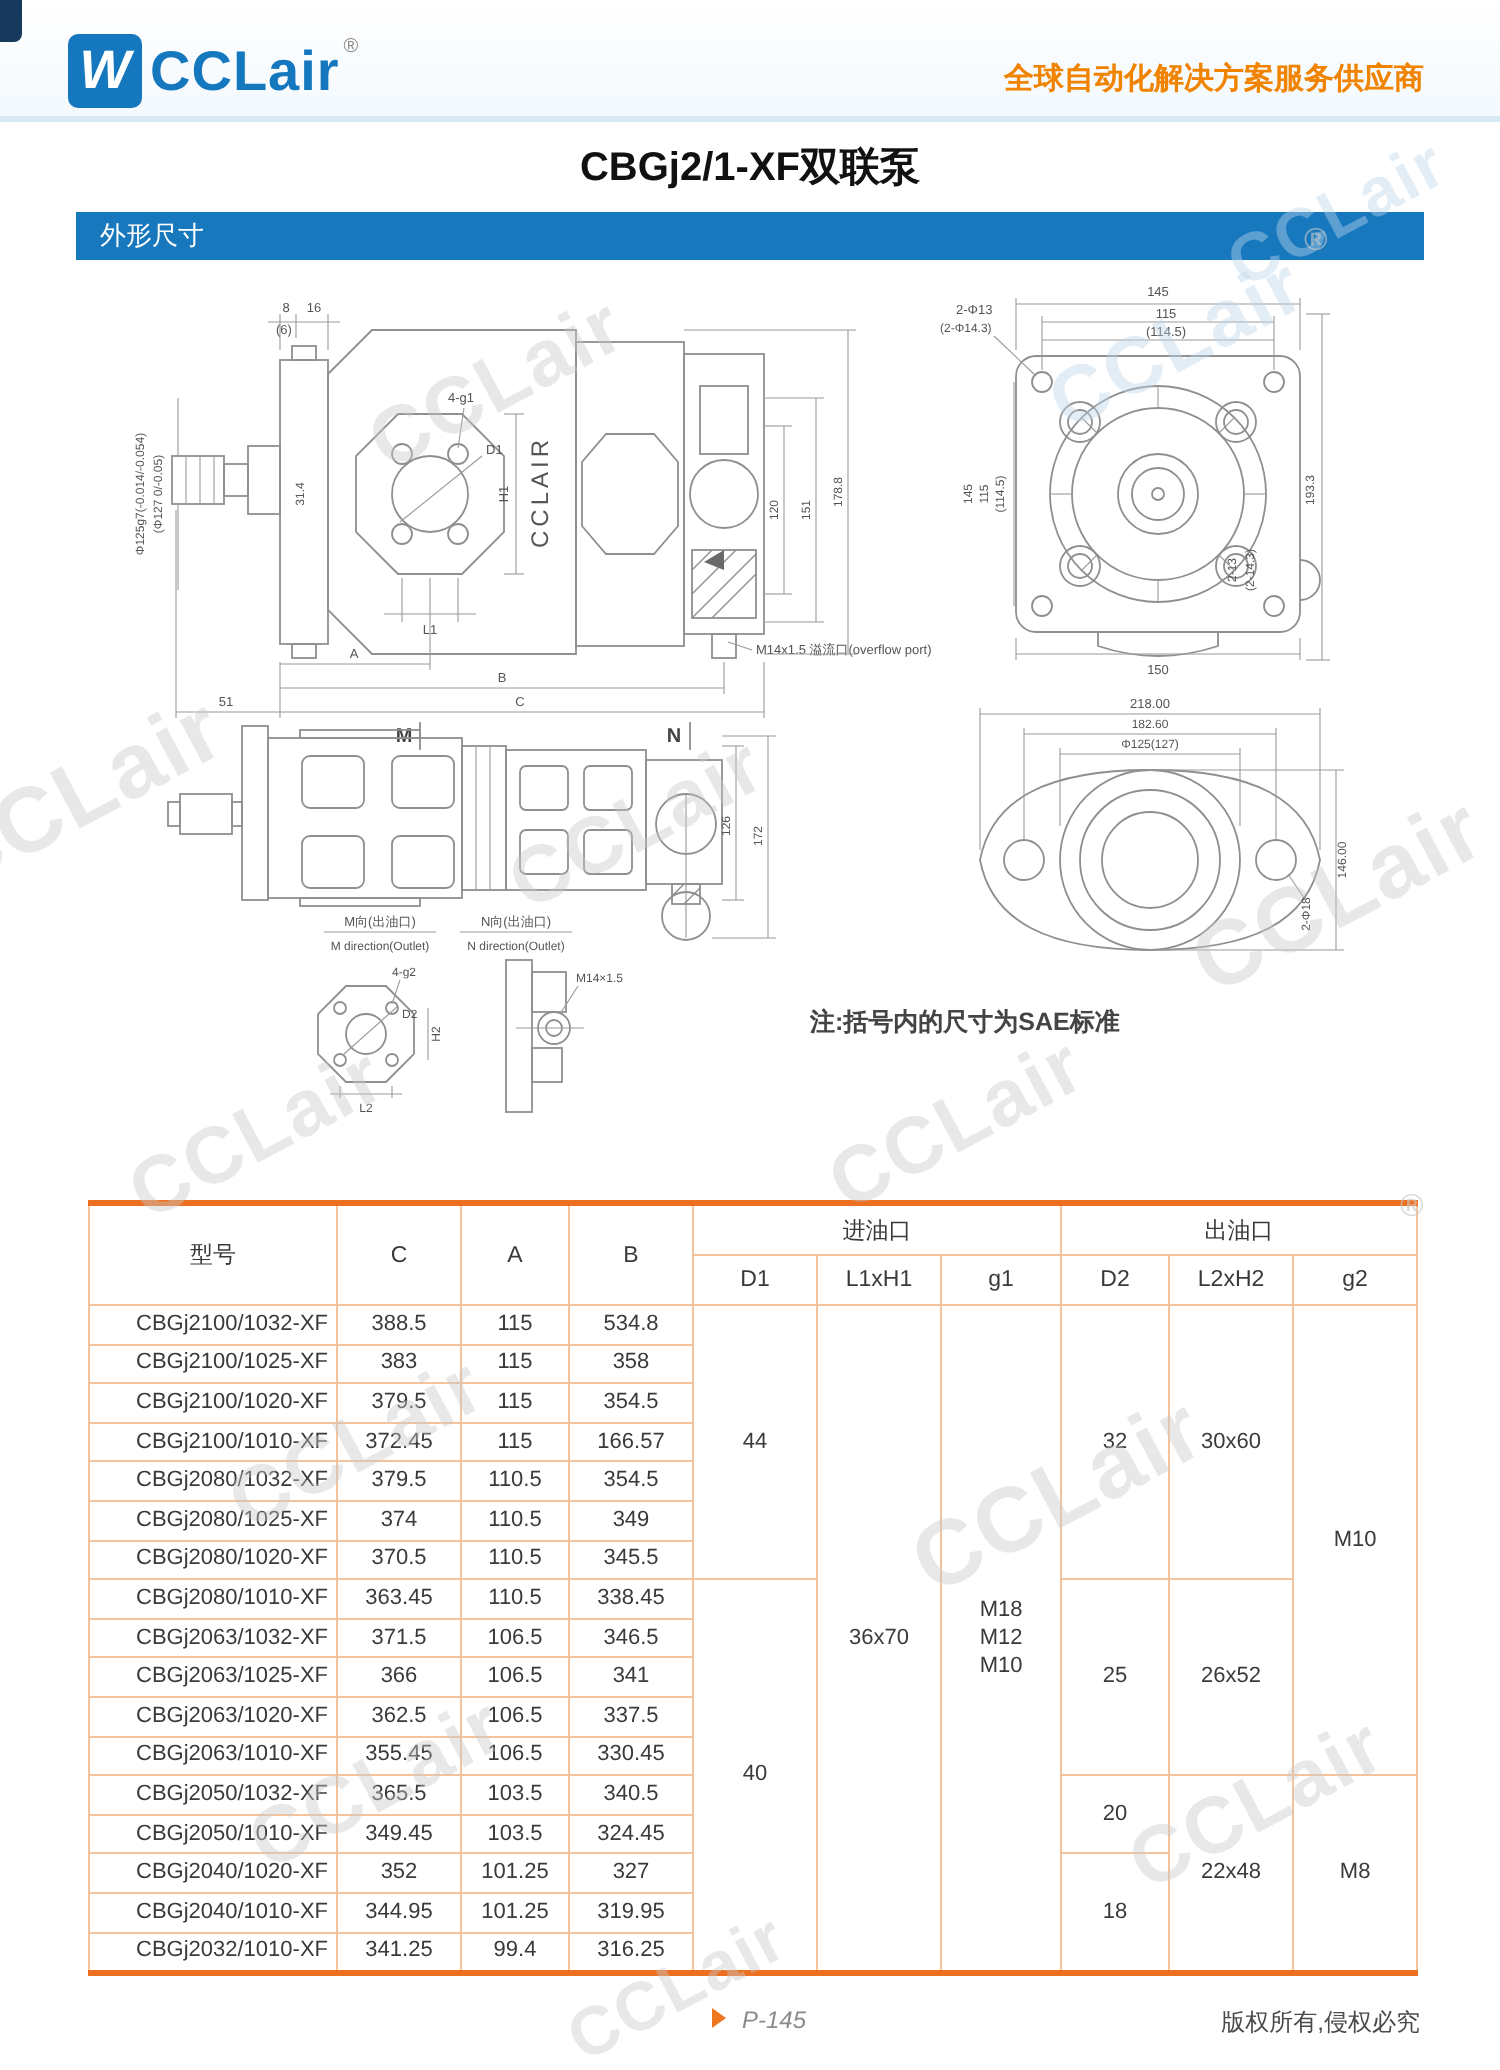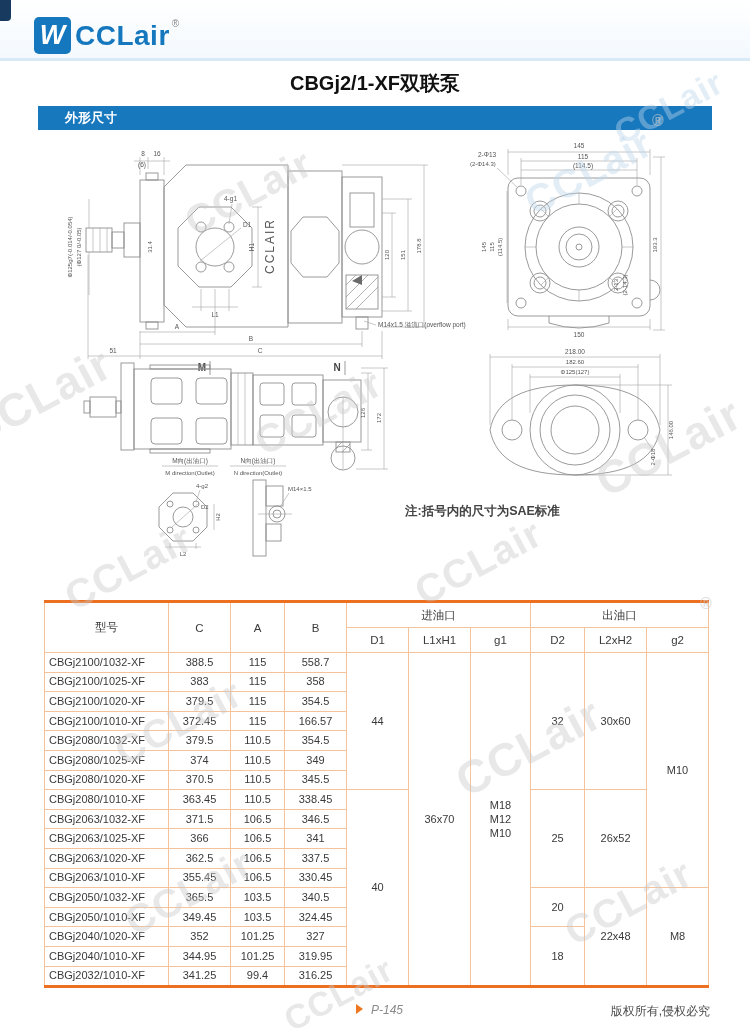--- a/index.html
+++ b/index.html
@@ -12,40 +12,40 @@
   .logo{position:absolute;left:34px;top:17px;display:flex;align-items:flex-start;}
   .logo-box{width:37px;height:37px;background:#1577be;border-radius:5px;color:#fff;
             font-weight:bold;font-style:italic;font-size:27px;text-align:center;line-height:36px;}
   .logo-word{color:#1577be;font-weight:bold;font-size:28px;letter-spacing:0.5px;line-height:37px;margin-left:4px;}
   .logo-reg{color:#8a8a8a;font-size:10px;margin-left:2px;line-height:14px;}
   .slogan{position:absolute;right:38px;top:30px;color:#f08300;font-weight:bold;font-size:15px;}
   
   .title{position:absolute;left:0;top:70px;width:750px;text-align:center;
          font-size:20px;font-weight:bold;color:#111;}
   .secbar{position:absolute;left:38px;top:106px;width:674px;height:24px;background:#1878be;}
-  .secbar span{color:#fff;font-weight:bold;font-size:13px;line-height:24px;padding-left:27px;display:inline-block;}
+  .secbar span{color:#fff;font-weight:normal;font-size:13px;line-height:24px;padding-left:12px;display:inline-block;}
   
   .draw{position:absolute;left:0;top:135px;}
   .ln{stroke:#8f8f8f;stroke-width:0.9;fill:none;}
   .thin{stroke:#9a9a9a;stroke-width:0.55;fill:none;}
   .hatch{stroke:#8f8f8f;stroke-width:0.7;fill:none;}
   text{font-family:"Liberation Sans","DejaVu Sans",sans-serif;}
   .dim{font-size:6.5px;fill:#555;}
   .dims{font-size:6px;fill:#555;}
   .dirl{font-size:10px;fill:#444;font-weight:bold;}
   .brand{font-size:12px;fill:#555;letter-spacing:2px;}
   .notes{position:absolute;left:405px;top:498px;font-size:12.5px;color:#444;line-height:26px;font-weight:bold;}
   
   .spec{position:absolute;left:44px;top:600px;width:664px;border-collapse:collapse;
         border-top:3px solid #ed7020;border-bottom:3px solid #ed7020;table-layout:fixed;}
   .spec th,.spec td{border:1px solid #f5c39b;color:#3a3a3a;text-align:center;
         font-weight:normal;font-size:11px;padding:0 2px;overflow:hidden;white-space:nowrap;}
   .spec th{height:24px;font-size:11.5px;}
   .spec tbody td{height:18.6px;line-height:1;}
-  .spec td.md{text-align:left;padding-left:4px;}
+  .spec td.md{text-align:left;padding-left:23px;}
   .spec td.pre{white-space:pre-line;line-height:1.3;}
   
   .foot-page{position:absolute;left:356px;top:1003px;font-size:12px;color:#8a8a8a;font-style:italic;}
   .foot-page .tri{display:inline-block;width:0;height:0;border-left:7px solid #ee7720;
         border-top:5px solid transparent;border-bottom:5px solid transparent;margin-right:8px;}
   .foot-copy{position:absolute;right:40px;top:1003px;font-size:12px;color:#4a4a4a;font-weight:normal;}
   
   .wm{position:absolute;color:#c9c9c9;opacity:0.42;font-weight:bold;font-size:40px;
       transform:rotate(-28deg);pointer-events:none;letter-spacing:1px;z-index:3;}
   .wmb{color:#bdd6ea;}
@@ -71,20 +71,21 @@
   <span class="wm" style="left:280px;top:975px;font-size:34px">CCLair</span>
   <span class="wm wmr" style="left:652px;top:112px">®</span>
   <span class="wm wmr" style="left:700px;top:595px">®</span>
 
   <div class="hdr">
     <div class="logo">
       <div class="logo-box">W</div>
       <div class="logo-word">CCLair</div>
       <div class="logo-reg">®</div>
     </div>
+    <div class="slogan">全球自动化解决方案服务供应商</div>
   </div>
   <div class="corner"></div>
 
   <div class="title">CBGj2/1-XF双联泵</div>
   <div class="secbar">
     <span>外形尺寸</span>
   </div>
 
   <svg class="draw" width="750" height="462" viewBox="0 0 750 462">
 
@@ -387,21 +388,21 @@
         <th>D2</th>
         <th>L2xH2</th>
         <th>g2</th>
       </tr>
     </thead>
     <tbody>
       <tr>
         <td class="md">CBGj2100/1032-XF</td>
         <td>388.5</td>
         <td>115</td>
-        <td>558.7</td>
+        <td>534.8</td>
         <td rowspan="7">44</td>
         <td rowspan="17">36x70</td>
         <td rowspan="17" class="pre">M18
 M12
 M10</td>
         <td rowspan="7">32</td>
         <td rowspan="7">30x60</td>
         <td rowspan="12">M10</td>
       </tr>
       <tr>

